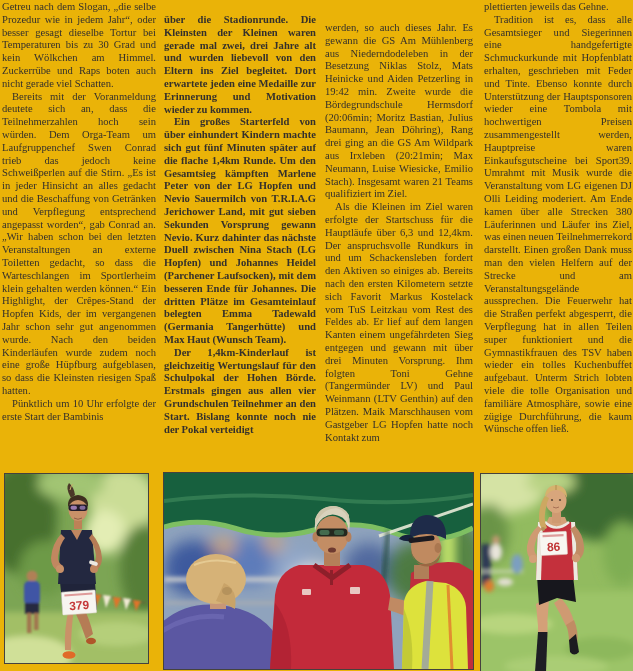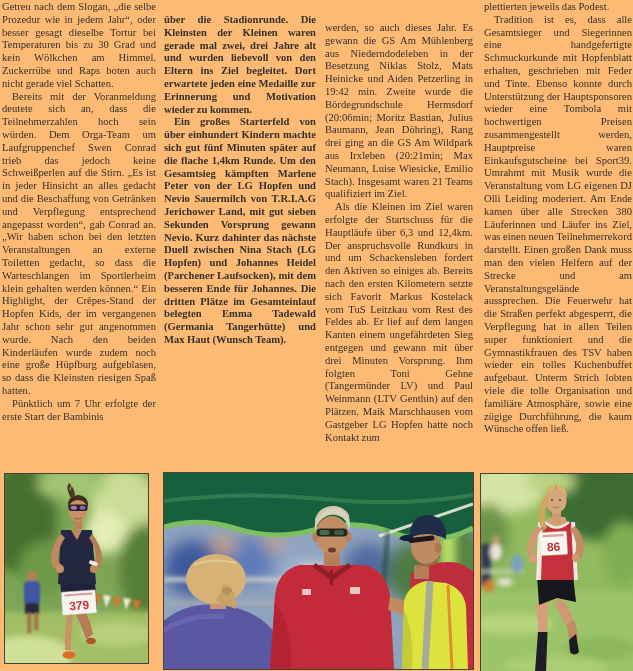--- a/index.html
+++ b/index.html
@@ -1,18 +1,18 @@
 <!DOCTYPE html>
 <html lang="de"><head>
 <meta charset="utf-8">
 <style>
   html,body{margin:0;padding:0;background:#ffffff;}
   .page{
     position:relative;width:633px;height:671px;overflow:hidden;
-    background:#fdba74;font-family:"Liberation Serif", serif;
+    background:#eab308;font-family:"Liberation Serif", serif;
   }
   .col{
     position:absolute;top:1px;height:465px;overflow:hidden;
     color:#34302c;font-size:10.6px;line-height:12.8px;
     text-align:justify;word-spacing:-0.2px;
   }
   .c1{left:2px;width:154px;}
   .c2{left:164px;width:152px;top:14px;height:452px;font-weight:bold;}
   .c3{left:325px;width:148px;top:22px;height:452px;}
   .c4{left:484px;width:148px;}
@@ -29,32 +29,33 @@
   .bib-num{font-family:"Liberation Sans",sans-serif;font-weight:bold;}
 </style>
 </head>
 <body>
 
 <div class="page">
 
   <div class="col c1">
     <p class="para cont">Getreu nach dem Slogan, „die selbe Prozedur wie in jedem Jahr“, oder besser gesagt dieselbe Tortur bei Temperaturen bis zu 30 Grad und kein Wölkchen am Himmel. Zuckerrübe und Raps boten auch nicht gerade viel Schatten.</p>
     <p class="para">Bereits mit der Voranmeldung deutete sich an, dass die Teilnehmerzahlen hoch sein würden. Dem Orga-Team um Laufgruppenchef Swen Conrad trieb das jedoch keine Schweißperlen auf die Stirn. „Es ist in jeder Hinsicht an alles gedacht und die Beschaffung von Getränken und Verpflegung entsprechend angepasst worden“, gab Conrad an. „Wir haben schon bei den letzten Veranstaltungen an externe Toiletten gedacht, so dass die Warteschlangen im Sportlerheim klein gehalten werden können.“ Ein Highlight, der Crêpes-Stand der Hopfen Kids, der im vergangenen Jahr schon sehr gut angenommen wurde. Nach den beiden Kinderläufen wurde zudem noch eine große Hüpfburg aufgeblasen, so dass die Kleinsten riesigen Spaß hatten.</p>
-    <p class="para">Pünktlich um 7 Uhr erfolgte der erste Start der Bambinis</p>
+    <p class="para">Pünktlich um 10 Uhr erfolgte der erste Start der Bambinis</p>
   </div>
   <div class="col c2">
     <p class="para cont">über die Stadionrunde. Die Kleinsten der Kleinen waren gerade mal zwei, drei Jahre alt und wurden liebevoll von den Eltern ins Ziel begleitet. Dort erwartete jeden eine Medaille zur Erinnerung und Motivation wieder zu kommen.</p>
     <p class="para">Ein großes Starterfeld von über einhundert Kindern machte sich gut fünf Minuten später auf die flache 1,4km Runde. Um den Gesamtsieg kämpften Marlene Peter von der LG Hopfen und Nevio Sauermilch von T.R.I.A.G Jerichower Land, mit gut sieben Sekunden Vorsprung gewann Nevio. Kurz dahinter das nächste Duell zwischen Nina Stach (LG Hopfen) und Johannes Heidel (Parchener Laufsocken), mit dem besseren Ende für Johannes. Die dritten Plätze im Gesamteinlauf belegten Emma Tadewald (Germania Tangerhütte) und Max Haut (Wunsch Team).</p>
+    <p class="para">Der 1,4km-Kinderlauf ist gleichzeitig Wertungslauf für den Schulpokal der Hohen Börde. Erstmals gingen aus allen vier Grundschulen Teilnehmer an den Start. Bislang konnte noch nie der Pokal verteidigt</p>
   </div>
   <div class="col c3">
     <p class="para cont">werden, so auch dieses Jahr. Es gewann die GS Am Mühlenberg aus Niederndodeleben in der Besetzung Niklas Stolz, Mats Heinicke und Aiden Petzerling in 19:42 min. Zweite wurde die Bördegrundschule Hermsdorf (20:06min; Moritz Bastian, Julius Baumann, Jean Döhring), Rang drei ging an die GS Am Wildpark aus Irxleben (20:21min; Max Neumann, Luise Wiesicke, Emilio Stach). Insgesamt waren 21 Teams qualifiziert im Ziel.</p>
     <p class="para">Als die Kleinen im Ziel waren erfolgte der Startschuss für die Hauptläufe über 6,3 und 12,4km. Der anspruchsvolle Rundkurs in und um Schackensleben fordert den Aktiven so einiges ab. Bereits nach den ersten Kilometern setzte sich Favorit Markus Kostelack vom TuS Leitzkau vom Rest des Feldes ab. Er lief auf dem langen Kanten einem ungefährdeten Sieg entgegen und gewann mit über drei Minuten Vorsprung. Ihm folgten Toni Gehne (Tangermünder LV) und Paul Weinmann (LTV Genthin) auf den Plätzen. Maik Marschhausen vom Gastgeber LG Hopfen hatte noch Kontakt zum</p>
   </div>
   <div class="col c4">
-    <p class="para cont">plettierten jeweils das Podest.</p>
+    <p class="para cont">plettierten jeweils das Gehne.</p>
     <p class="para">Tradition ist es, dass alle Gesamtsieger und Siegerinnen eine handgefertigte Schmuckurkunde mit Hopfenblatt erhalten, geschrieben mit Feder und Tinte. Ebenso konnte durch Unterstützung der Hauptsponsoren wieder eine Tombola mit hochwertigen Preisen zusammengestellt werden, Hauptpreise waren Einkaufsgutscheine bei Sport39. Umrahmt mit Musik wurde die Veranstaltung vom LG eigenen DJ Olli Leiding moderiert. Am Ende kamen über alle Strecken 380 Läuferinnen und Läufer ins Ziel, was einen neuen Teilnehmerrekord darstellt. Einen großen Dank muss man den vielen Helfern auf der Strecke und am Veranstaltungsgelände aussprechen. Die Feuerwehr hat die Straßen perfekt abgesperrt, die Verpflegung hat in allen Teilen super funktioniert und die Gymnastikfrauen des TSV haben wieder ein tolles Kuchenbuffet aufgebaut. Unterm Strich lobten viele die tolle Organisation und familiäre Atmosphäre, sowie eine zügige Durchführung, die kaum Wünsche offen ließ.</p>
   </div>
 
   <figure class="photo ph1">
     <svg viewBox="0 0 143 189" preserveAspectRatio="none">
       <defs>
         <filter id="p1b6" x="-40%" y="-40%" width="180%" height="180%">
             <feGaussianBlur stdDeviation="6"></feGaussianBlur>
           </filter>
         <filter id="p1b3" x="-40%" y="-40%" width="180%" height="180%">

